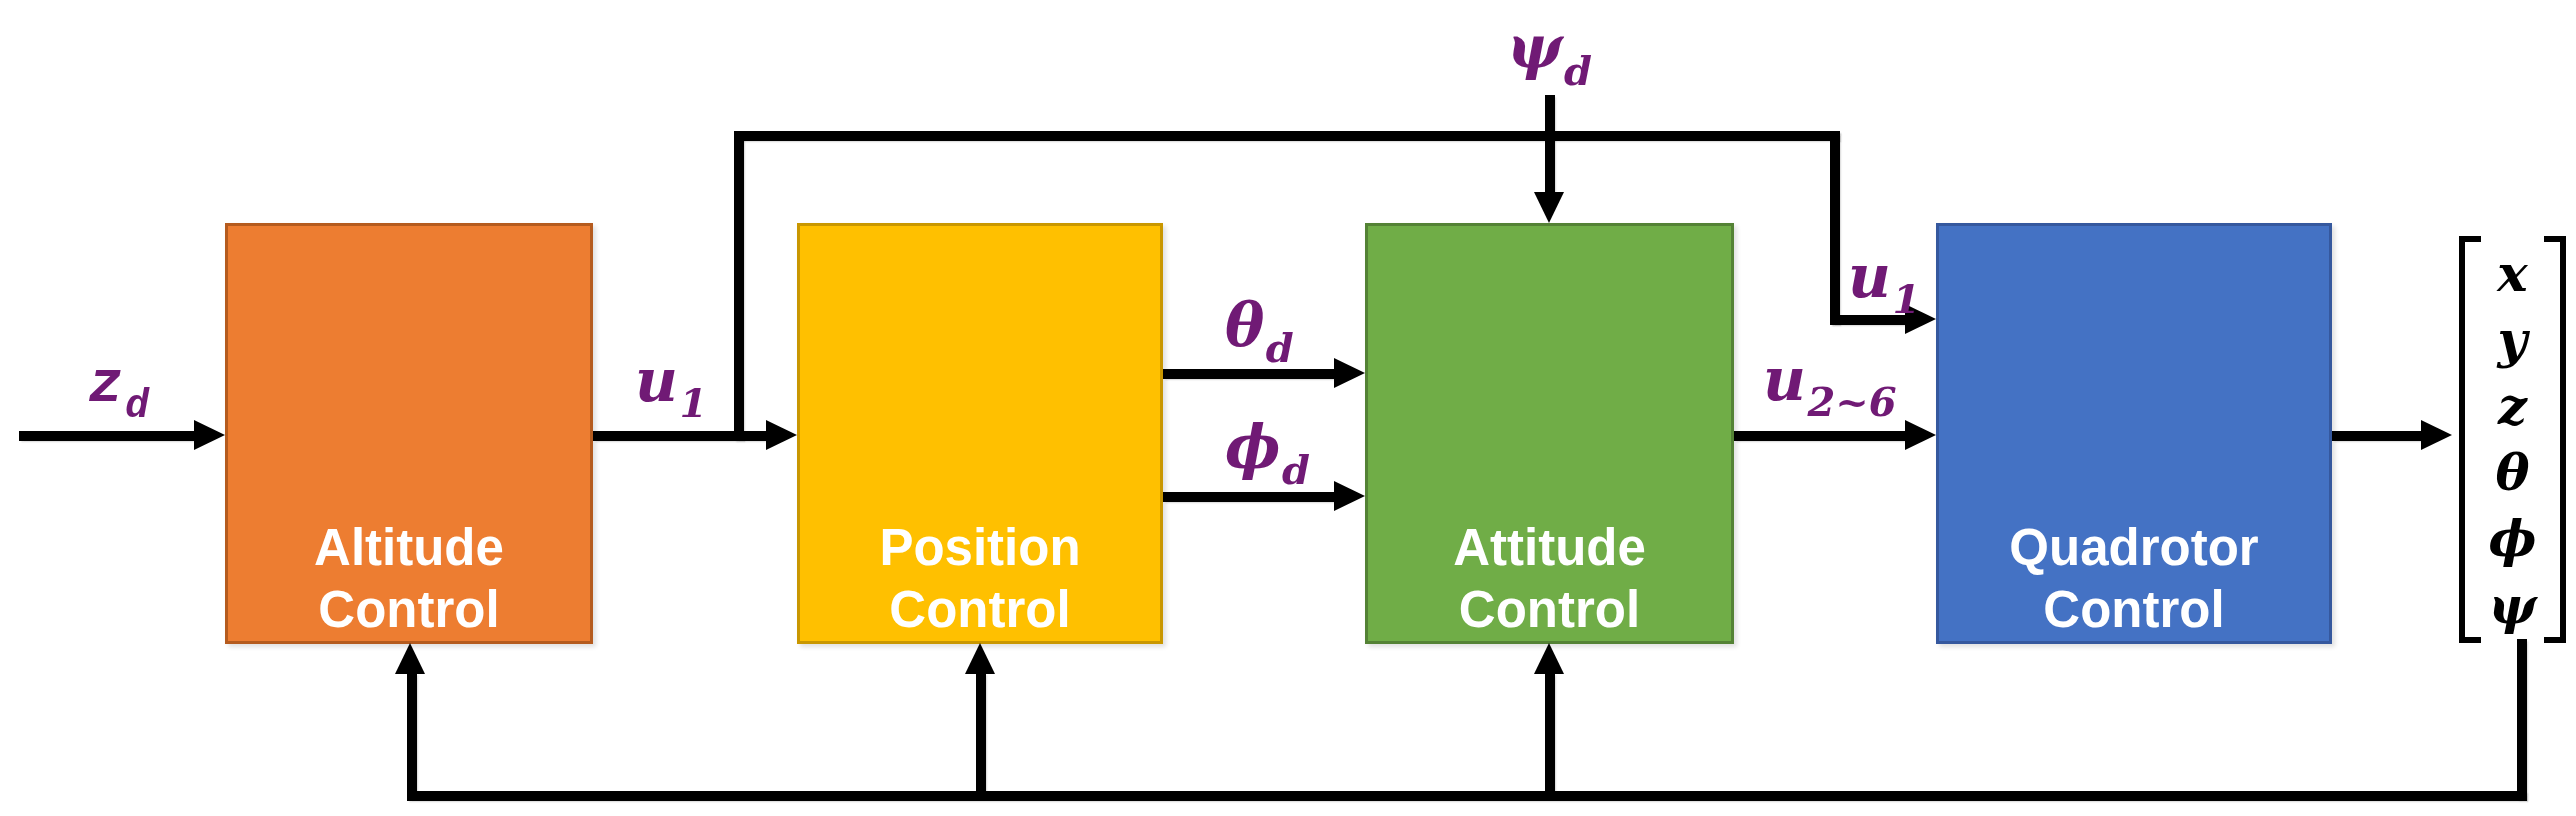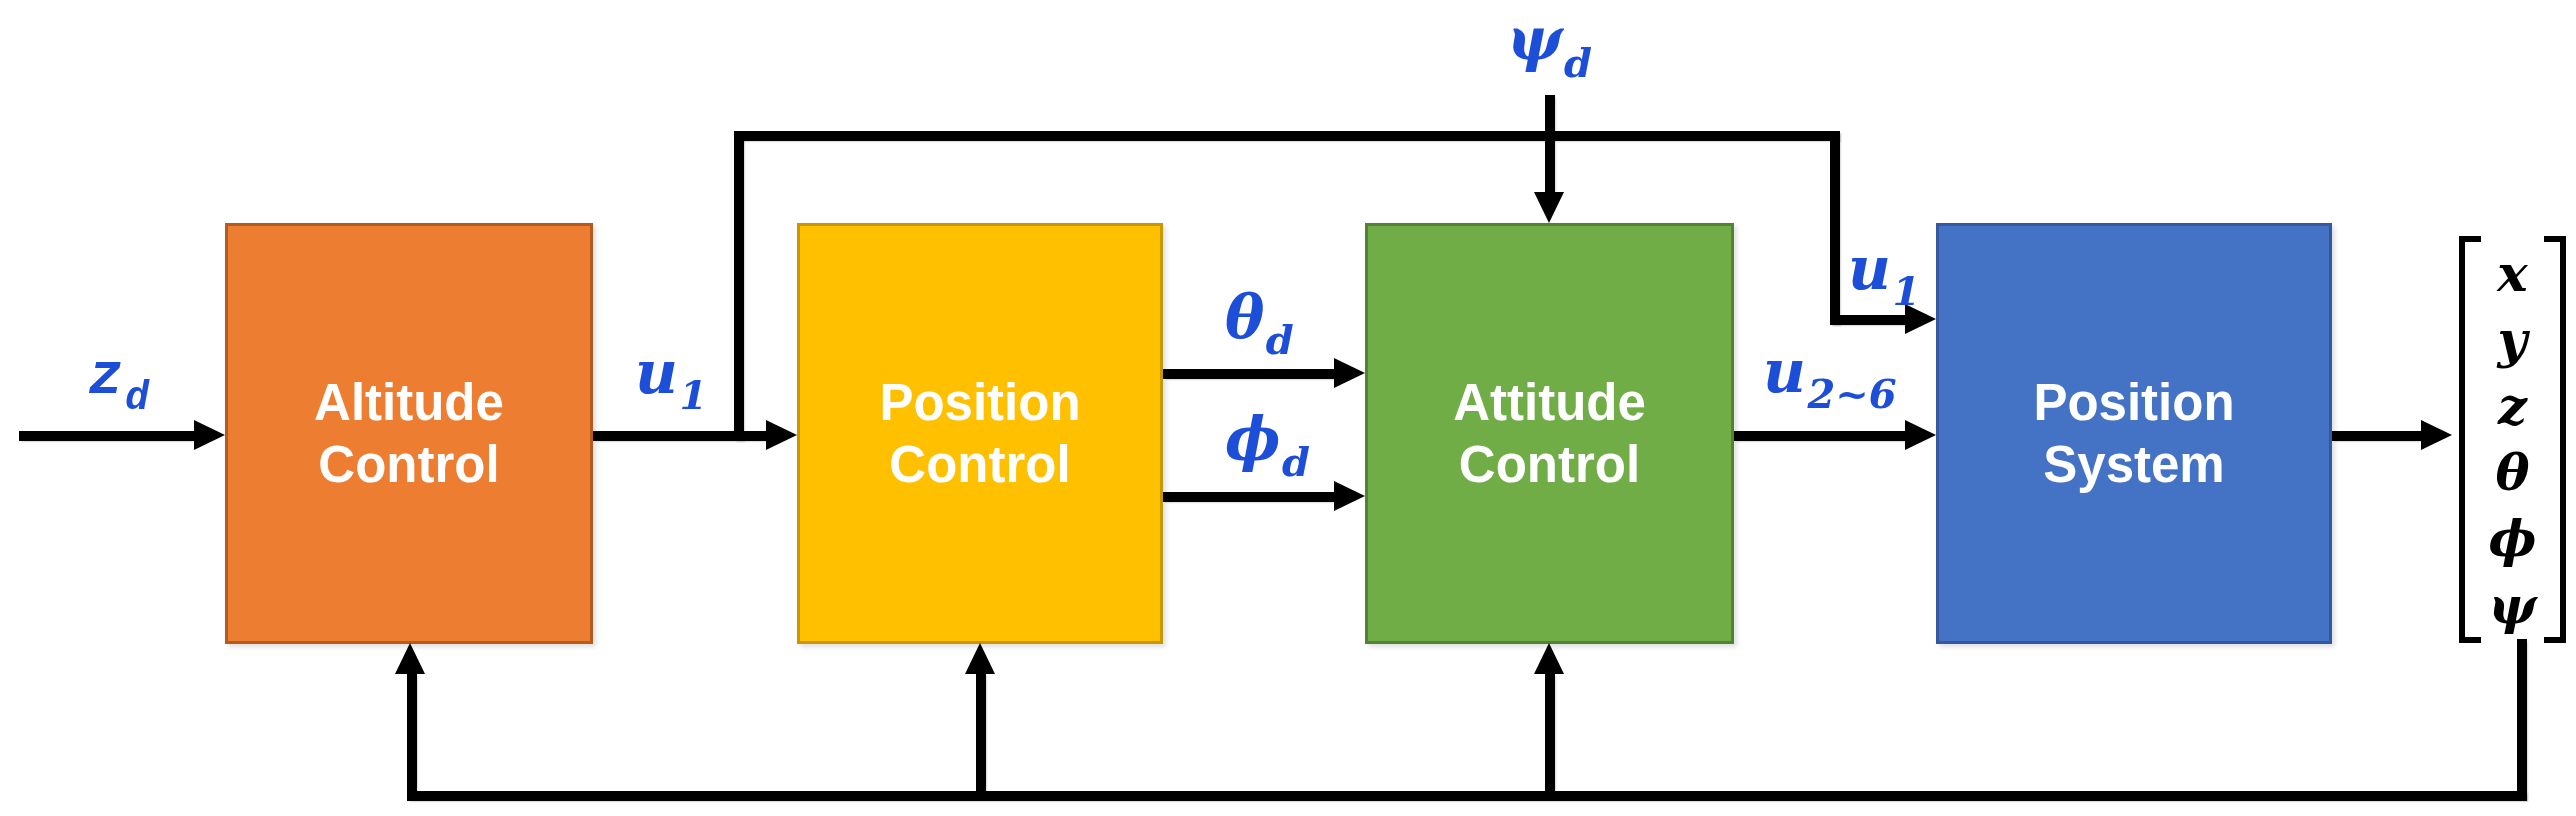--- a/index.html
+++ b/index.html
@@ -5,37 +5,37 @@
   :root { --line:#000000; }
   * { box-sizing: border-box; }
   html,body { margin:0; padding:0; background:#ffffff; }
   .canvas {
     position:relative; width:2576px; height:817px;
     background:#ffffff; overflow:hidden;
     font-family:"Liberation Sans", sans-serif;
   }
   .block {
     position:absolute; top:223px; height:421px;
-    display:flex; align-items:center; justify-content:center;
+    display:flex; align-items:flex-end; justify-content:center;
     border:3px solid; box-shadow:3px 3px 4.5px rgba(0,0,0,0.12);
   }
   .block-label {
     width:82%; text-align:center; color:#fff;
     font-size:51px; font-weight:bold; line-height:62px;
   }
   .line { position:absolute; background:var(--line); box-shadow:2.2px 2.2px 1.5px rgba(0,0,0,0.12); }
   .ah { position:absolute; width:0; height:0; }
   .ah-right { border-left:31px solid var(--line); border-top:15.6px solid transparent; border-bottom:15.6px solid transparent; }
   .ah-up    { border-bottom:31px solid var(--line); border-left:15.6px solid transparent; border-right:15.6px solid transparent; }
   .ah-down  { border-top:31px solid var(--line); border-left:15.6px solid transparent; border-right:15.6px solid transparent; }
   .math {
-    position:absolute; color:#1d4ed8;
+    position:absolute; color:#701a75;
     font-family:"DejaVu Serif", serif;
     font-style:italic; font-weight:bold;
-    font-size:59px; line-height:59px; white-space:nowrap;
+    font-size:59px; line-height:59px; white-space:nowrap;margin-top:8px;
   }
   .math .sub { font-size:40px; vertical-align:-16.4px; margin-left:1.5px; }
   .vector {
     position:absolute; left:2459px; top:236px; height:407px;
     display:flex; align-items:stretch;
   }
   .bracket { width:22px; }
   .bracket-left  { border-left:6.7px solid #000; border-top:6.7px solid #000; border-bottom:6.7px solid #000; }
   .bracket-right { border-right:6.7px solid #000; border-top:6.7px solid #000; border-bottom:6.7px solid #000; }
   .vec-entries {
@@ -55,21 +55,21 @@
   <div class="block" style="left: 225px; width: 368px; background-color: rgb(237, 125, 49); border-color: rgb(181, 91, 30);">
     <div class="block-label">Altitude Control</div>
   </div>
   <div class="block" style="left: 1365px; width: 369px; background-color: rgb(112, 173, 71); border-color: rgb(84, 130, 53);">
     <div class="block-label">Attitude Control</div>
   </div>
   <div class="block" style="left: 797px; width: 366px; background-color: rgb(255, 192, 0); border-color: rgb(201, 151, 0);">
     <div class="block-label">Position Control</div>
   </div>
   <div class="block" style="left: 1936px; width: 396px; background-color: rgb(68, 114, 196); border-color: rgb(53, 88, 158);">
-    <div class="block-label">Position System</div>
+    <div class="block-label">Quadrotor Control</div>
   </div>
 
   <div class="line" style="left:18.6px; top:431px; width:177px; height:9.7px;"></div>
   <div class="ah ah-right" style="left:194px; top:420px;"></div>
 
   <div class="line" style="left:593px; top:431px; width:173px; height:9.7px;"></div>
   <div class="ah ah-right" style="left:766px; top:420px;"></div>
   <div class="line" style="left:734px; top:131px; width:9.7px; height:310px;"></div>
 
   <div class="line" style="left:734px; top:131px; width:1106px; height:9.7px;"></div>

